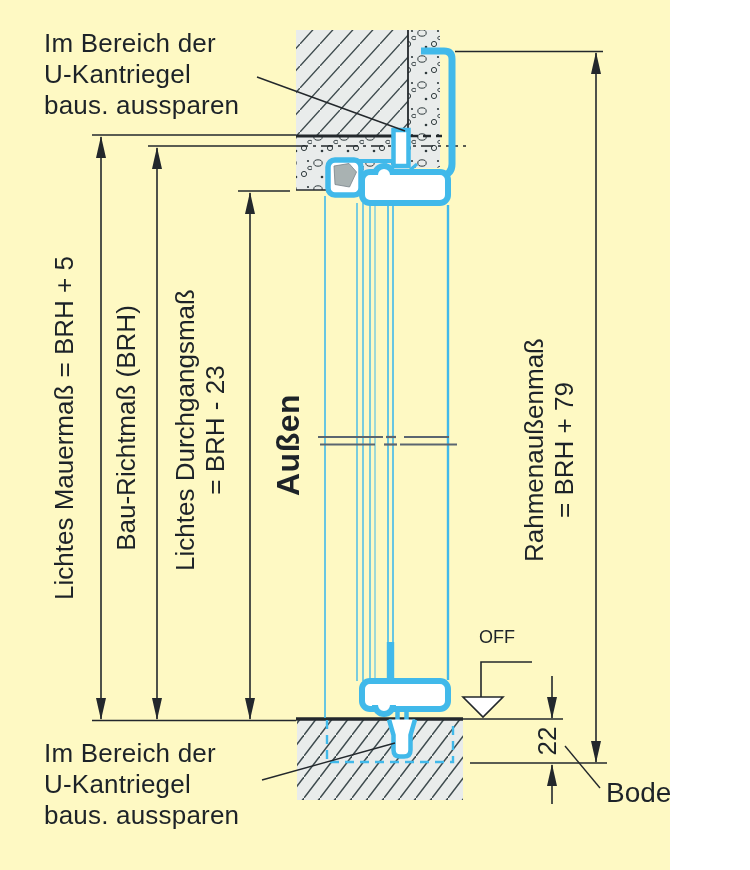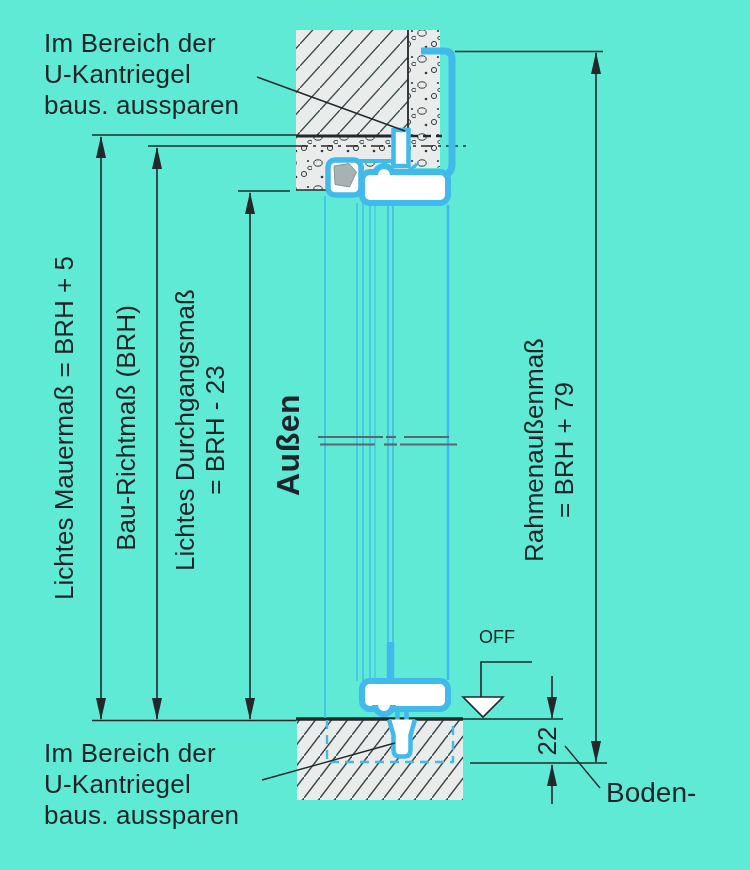--- a/index.html
+++ b/index.html
@@ -1,17 +1,17 @@
 <!DOCTYPE html>
 <html><head>
 <meta charset="utf-8">
 <style>
   html,body{margin:0;padding:0;background:#ffffff;}
   .page{
-    position:relative;width:750px;height:870px;background:#5eead4;overflow:hidden;
+    position:relative;width:670px;height:870px;background:#fef9c3;overflow:hidden;
     font-family:"Liberation Sans",sans-serif;color:#1d2328;
   }
   .drawing-svg{position:absolute;left:0;top:0;}
   .note{
     position:absolute;font-size:26px;line-height:31px;letter-spacing:0.2px;white-space:nowrap;
   }
   .vlabel{
     position:absolute;transform:translate(-50%,-50%) rotate(-90deg);
     font-size:26px;line-height:30px;text-align:center;white-space:nowrap;
   }

